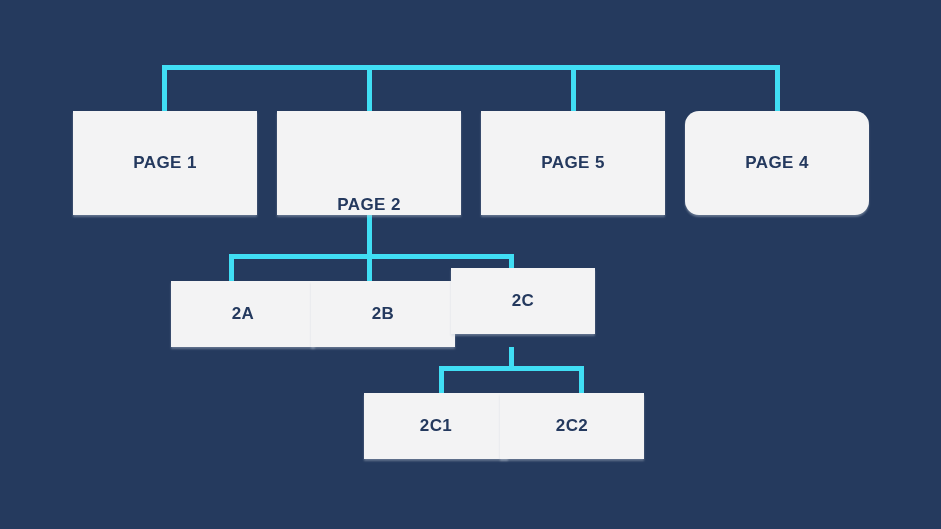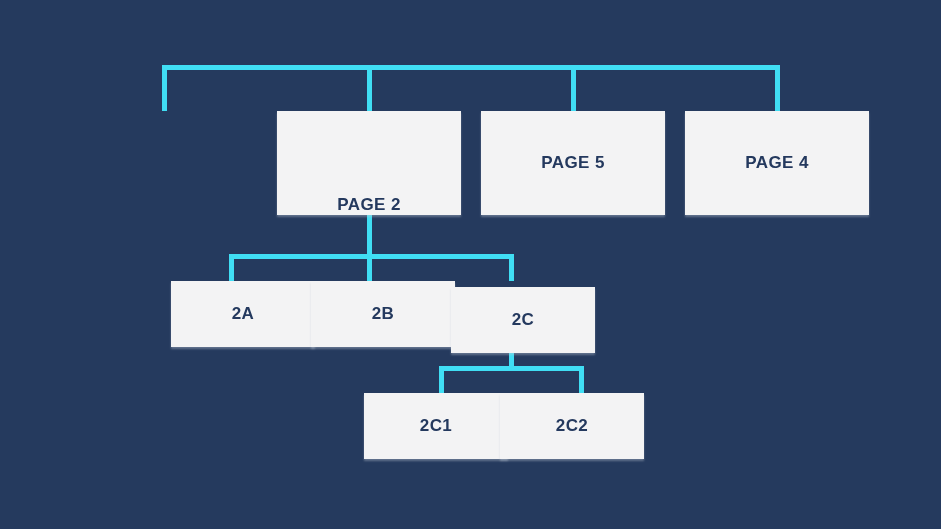--- a/index.html
+++ b/index.html
@@ -40,26 +40,26 @@
     letter-spacing: 0.4px;
     white-space: nowrap;
   }
   .node-lg { width: 184px; height: 104px; top: 111px; }
   .node-sm { width: 144px; height: 66px; }
 
   
   .pos-page1 { left: 73px; }
   .pos-page2 { left: 277px; align-items: flex-end; }
   .pos-page3 { left: 481px; }
-  .pos-page4 { left: 685px; }
+  .pos-page4 { left: 685px; border-radius: 14px; }
 
   
   .pos-2a { left: 171px; top: 281px; }
   .pos-2b { left: 311px; top: 281px; }
-  .pos-2c { left: 451px; top: 287px; }
+  .pos-2c { left: 451px; top: 268px; }
 
   
   .pos-2c1 { left: 364px; top: 393px; }
   .pos-2c2 { left: 500px; top: 393px; }
 
   
   .seg-top-h    { left: 162px;   top: 65px;  width: 618px; height: 5px; }
   .seg-drop-p1  { left: 162px;   top: 65px;  width: 5px;   height: 46px; }
   .seg-drop-p2  { left: 366.5px; top: 65px;  width: 5px;   height: 46px; }
   .seg-drop-p3  { left: 570.5px; top: 65px;  width: 5px;   height: 46px; }
@@ -85,20 +85,23 @@
   <div class="line seg-drop-p4"></div>
   <div class="line seg-stem-p2"></div>
   <div class="line seg-sub-h"></div>
   <div class="line seg-drop-2a"></div>
   <div class="line seg-drop-2c"></div>
   <div class="line seg-stem-2c"></div>
   <div class="line seg-sub2-h"></div>
   <div class="line seg-drop-2c1"></div>
   <div class="line seg-drop-2c2"></div>
 
+  <div class="node node-lg pos-page1">
+    <span class="label">PAGE 1</span>
+  </div>
   <div class="node node-lg pos-page2">
     <span class="label">PAGE 2</span>
   </div>
   <div class="node node-lg pos-page3">
     <span class="label">PAGE 5</span>
   </div>
   <div class="node node-lg pos-page4">
     <span class="label">PAGE 4</span>
   </div>
 

